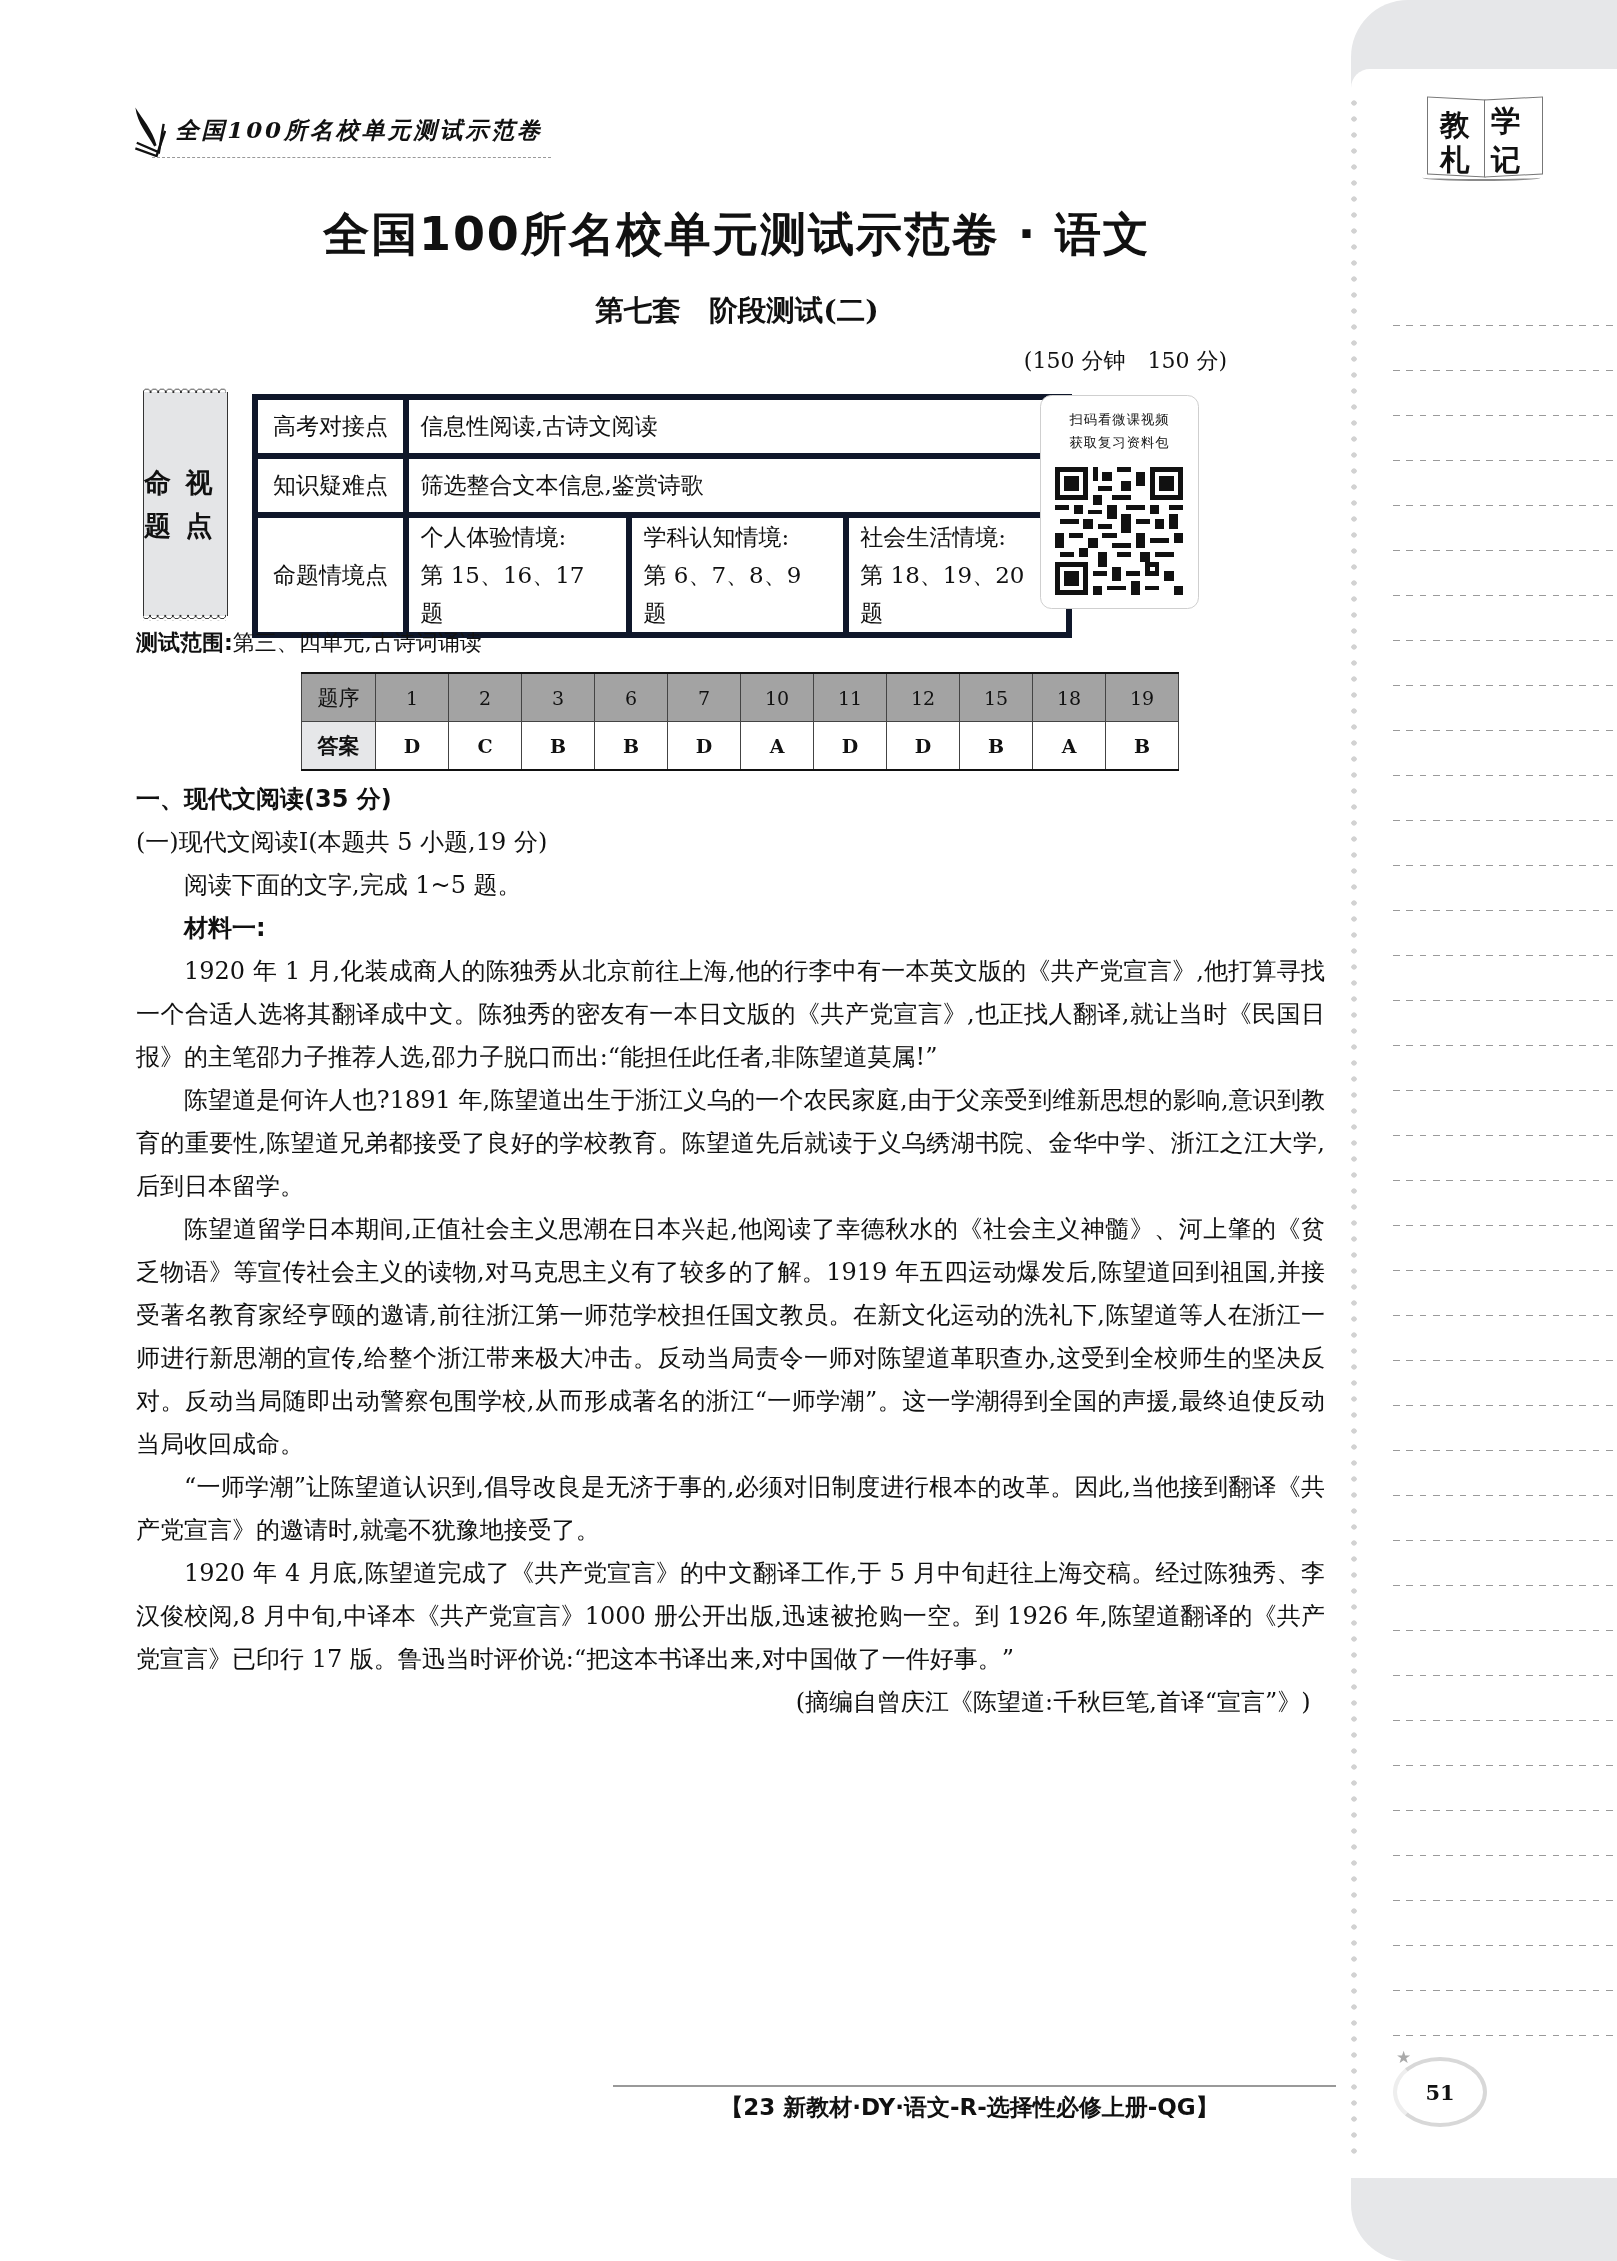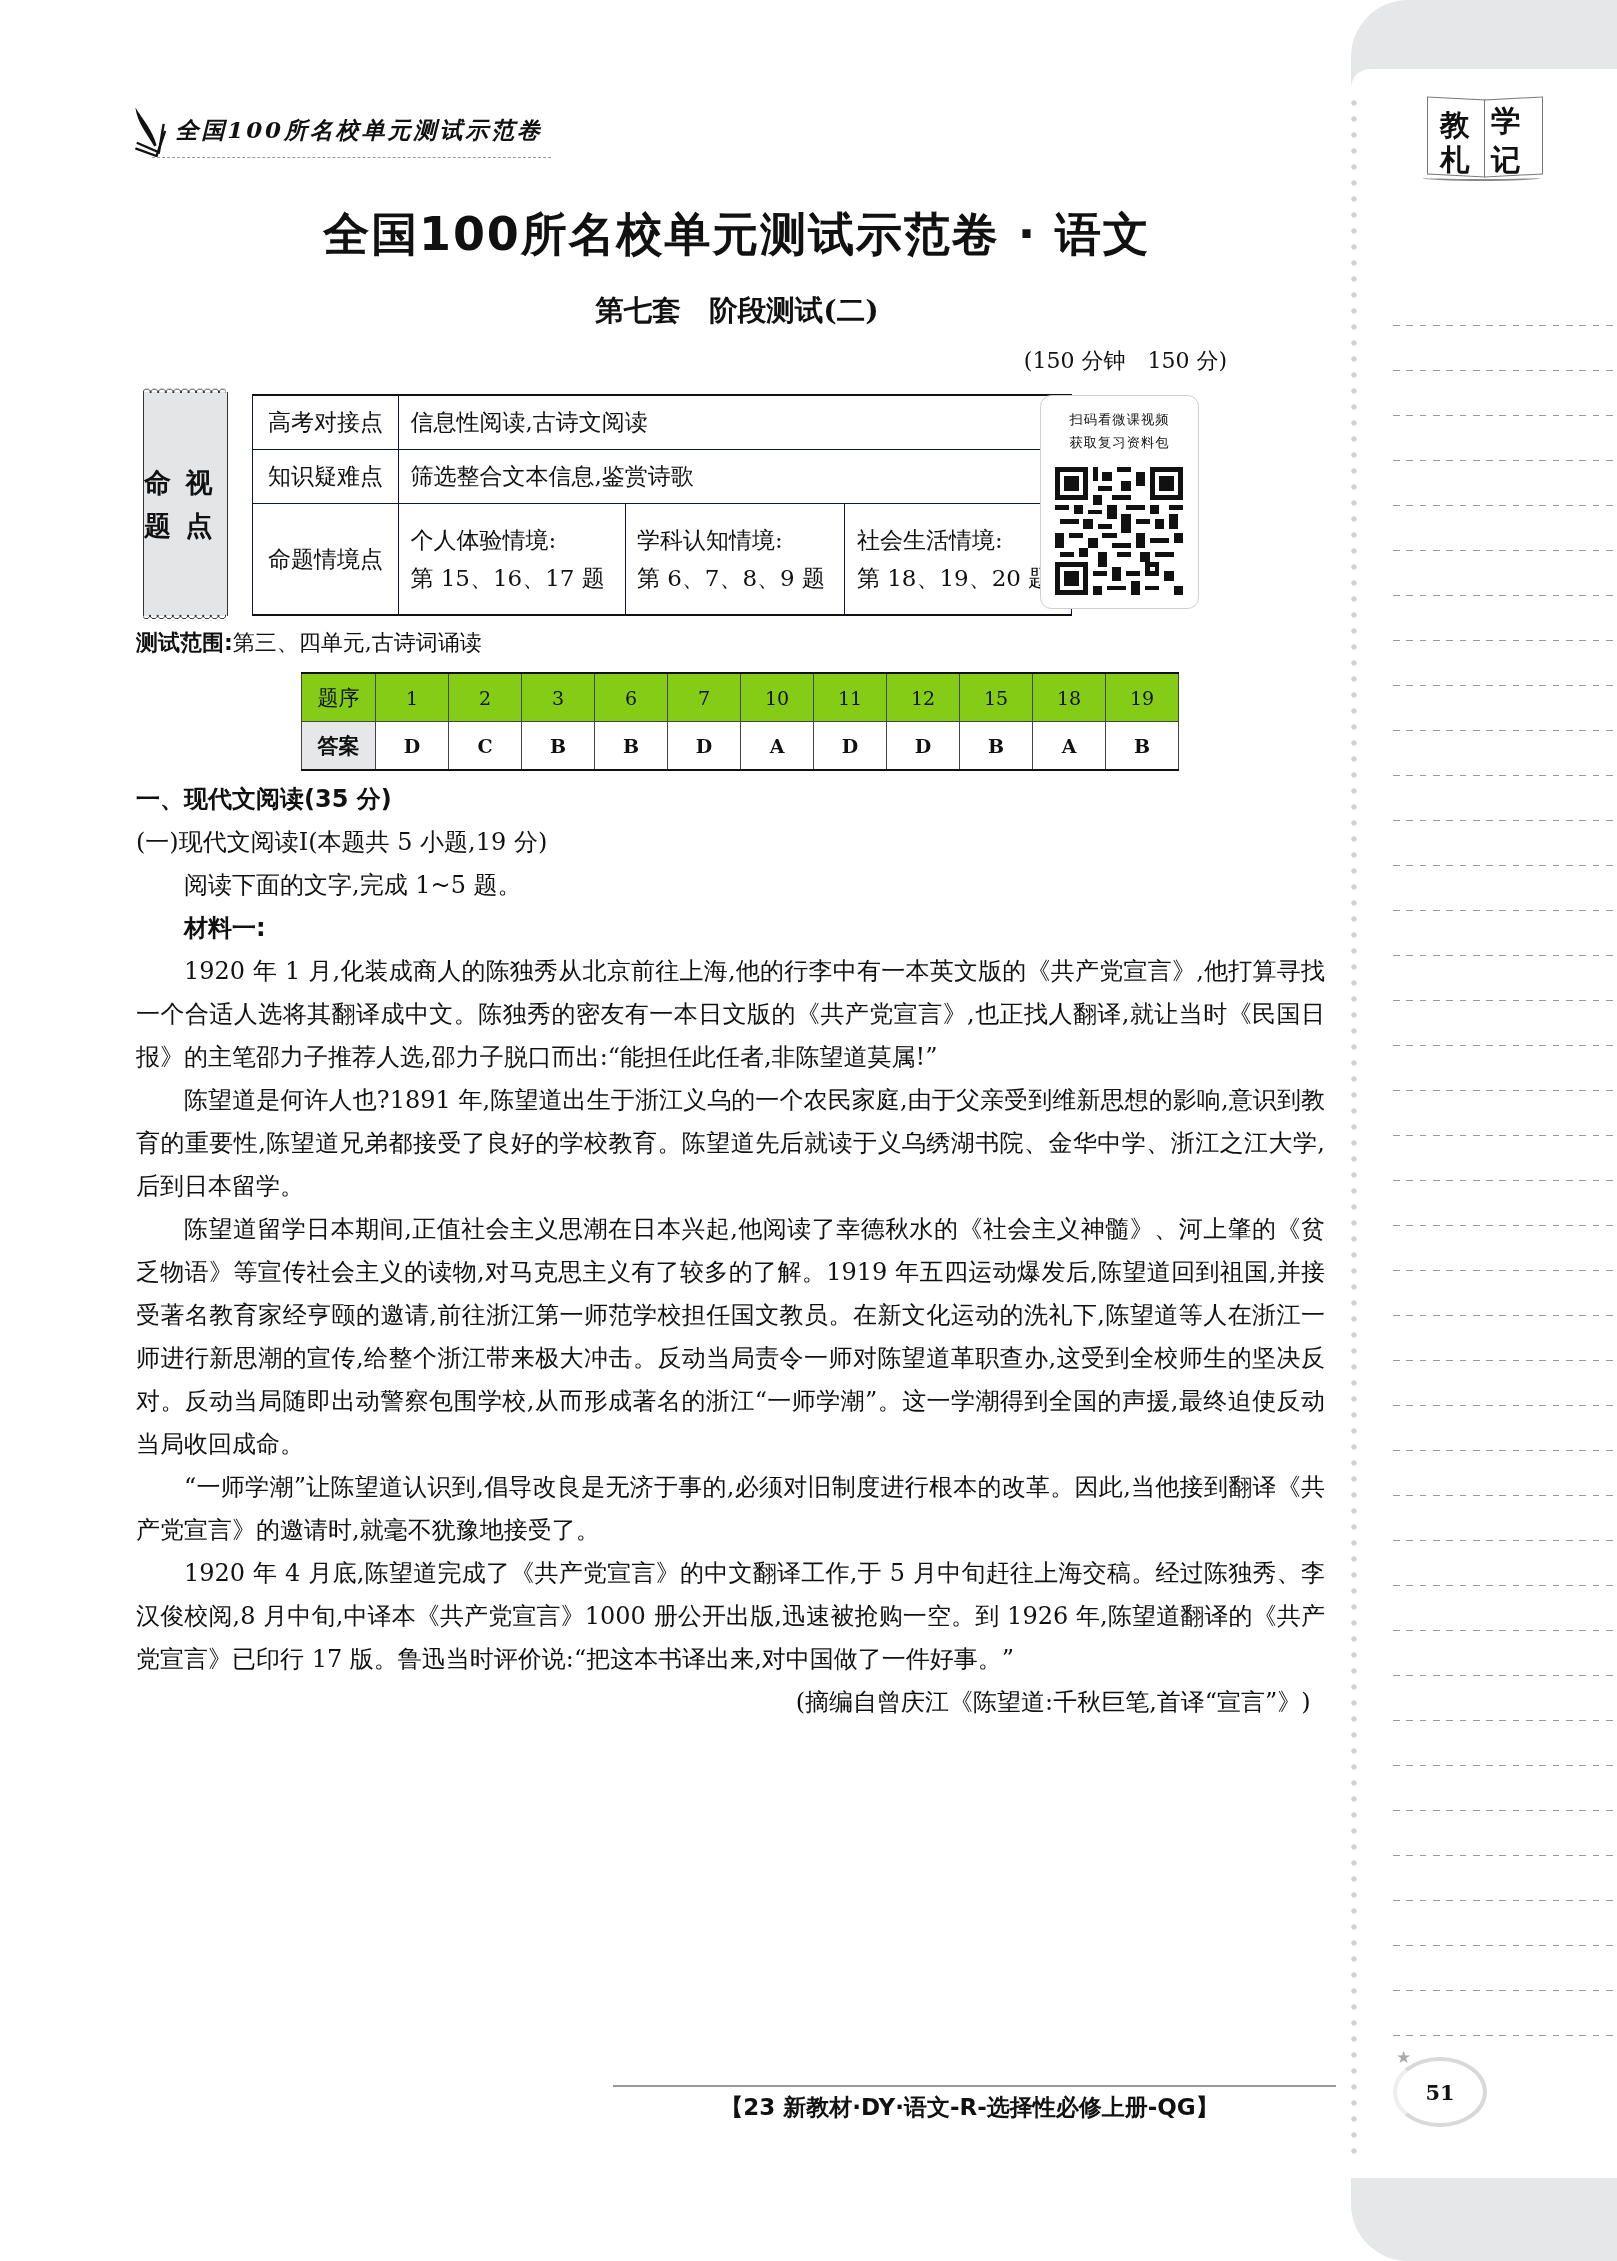--- a/index.html
+++ b/index.html
@@ -38,36 +38,36 @@
 
   
   .viewpoint-tag { position: absolute; left: 143px; top: 392px; width: 83px; height: 224px; background: #e4e5e7; border-left: 1.4px solid #333; border-right: 1.4px solid #333;
     display: flex; flex-direction: row; align-items: center; justify-content: center; font-family: "DejaVu Sans", sans-serif; font-weight: bold; font-size: 27px; line-height: 43px; }
   .viewpoint-tag::before, .viewpoint-tag::after { content: ""; position: absolute; left: -1.4px; width: 83px; height: 5.7px;
     background-image: radial-gradient(circle at 3.8px 5.7px, transparent 3.3px, #333 3.3px, #333 4.3px, transparent 4.3px); background-size: 7.6px 5.7px; }
   .viewpoint-tag::before { top: -4.8px; }
   .viewpoint-tag::after { bottom: -4.8px; transform: rotate(180deg); }
 
   table.vp { position: absolute; left: 252px; top: 394px; width: 820px; border-collapse: collapse; border-top: 2.9px solid #111; border-bottom: 2.9px solid #111; border-left: 1.4px solid #111; border-right: 1.4px solid #111; }
-  table.vp td { border: 1px solid #0f172a; font-size: 23px; padding: 0 11.4px; }
+  table.vp td { border: 6px solid #0f172a; font-size: 23px; padding: 0 11.4px; }
   table.vp td.label { width: 145px; font-family: "DejaVu Sans", sans-serif; text-align: center; padding: 0; }
   table.vp tr.r1 td { height: 53px; }
   table.vp tr.r2 td { height: 53px; }
   table.vp tr.r3 td { height: 110px; line-height: 38px; }
 
   .qr-card { position: absolute; left: 1040px; top: 395px; width: 157px; height: 212px; border: 1.4px solid #cfcfcf; border-radius: 11.4px; background: #fff; }
   .qr-caption { text-align: center; font-family: "DejaVu Sans", sans-serif; font-size: 13.3px; line-height: 23px; margin-top: 12px; letter-spacing: 1px; }
   .qr-code { position: absolute; left: 14.3px; top: 71px; width: 128px; height: 128px; }
 
   .scope { position: absolute; left: 136px; top: 628px; font-size: 22px; }
   .scope b { font-family: "DejaVu Sans", sans-serif; }
 
   table.ans { position: absolute; left: 301px; top: 672px; border-collapse: collapse; border-top: 2.9px solid #111; border-bottom: 2.9px solid #111; border-left: 1.4px solid #111; border-right: 1.4px solid #111; }
   table.ans td { width: 70px; height: 45px; text-align: center; border: 0.7px solid #444; font-size: 19px; }
-  table.ans tr.h td { background: #84cc16; text-align: center; }
+  table.ans tr.h td { background: #a3a3a3; text-align: center; }
   table.ans td.rl { width: 71px; font-family: "DejaVu Sans", sans-serif; font-size: 21px; background: #e6e7e9; }
   table.ans tr.a td { font-weight: bold; }
 
   .body-text { position: absolute; left: 136px; top: 778px; width: 1189px; font-size: 24px; line-height: 43px; }
   .body-text p { margin: 0; text-align: justify; }
   .h1 { font-family: "DejaVu Sans", sans-serif; font-weight: bold; }
   .indent { text-indent: 48px; }
   .mat { padding-left: 48px; font-family: "DejaVu Sans", sans-serif; font-weight: bold; }
   .source { text-align: right !important; padding-right: 14.3px; }
 

